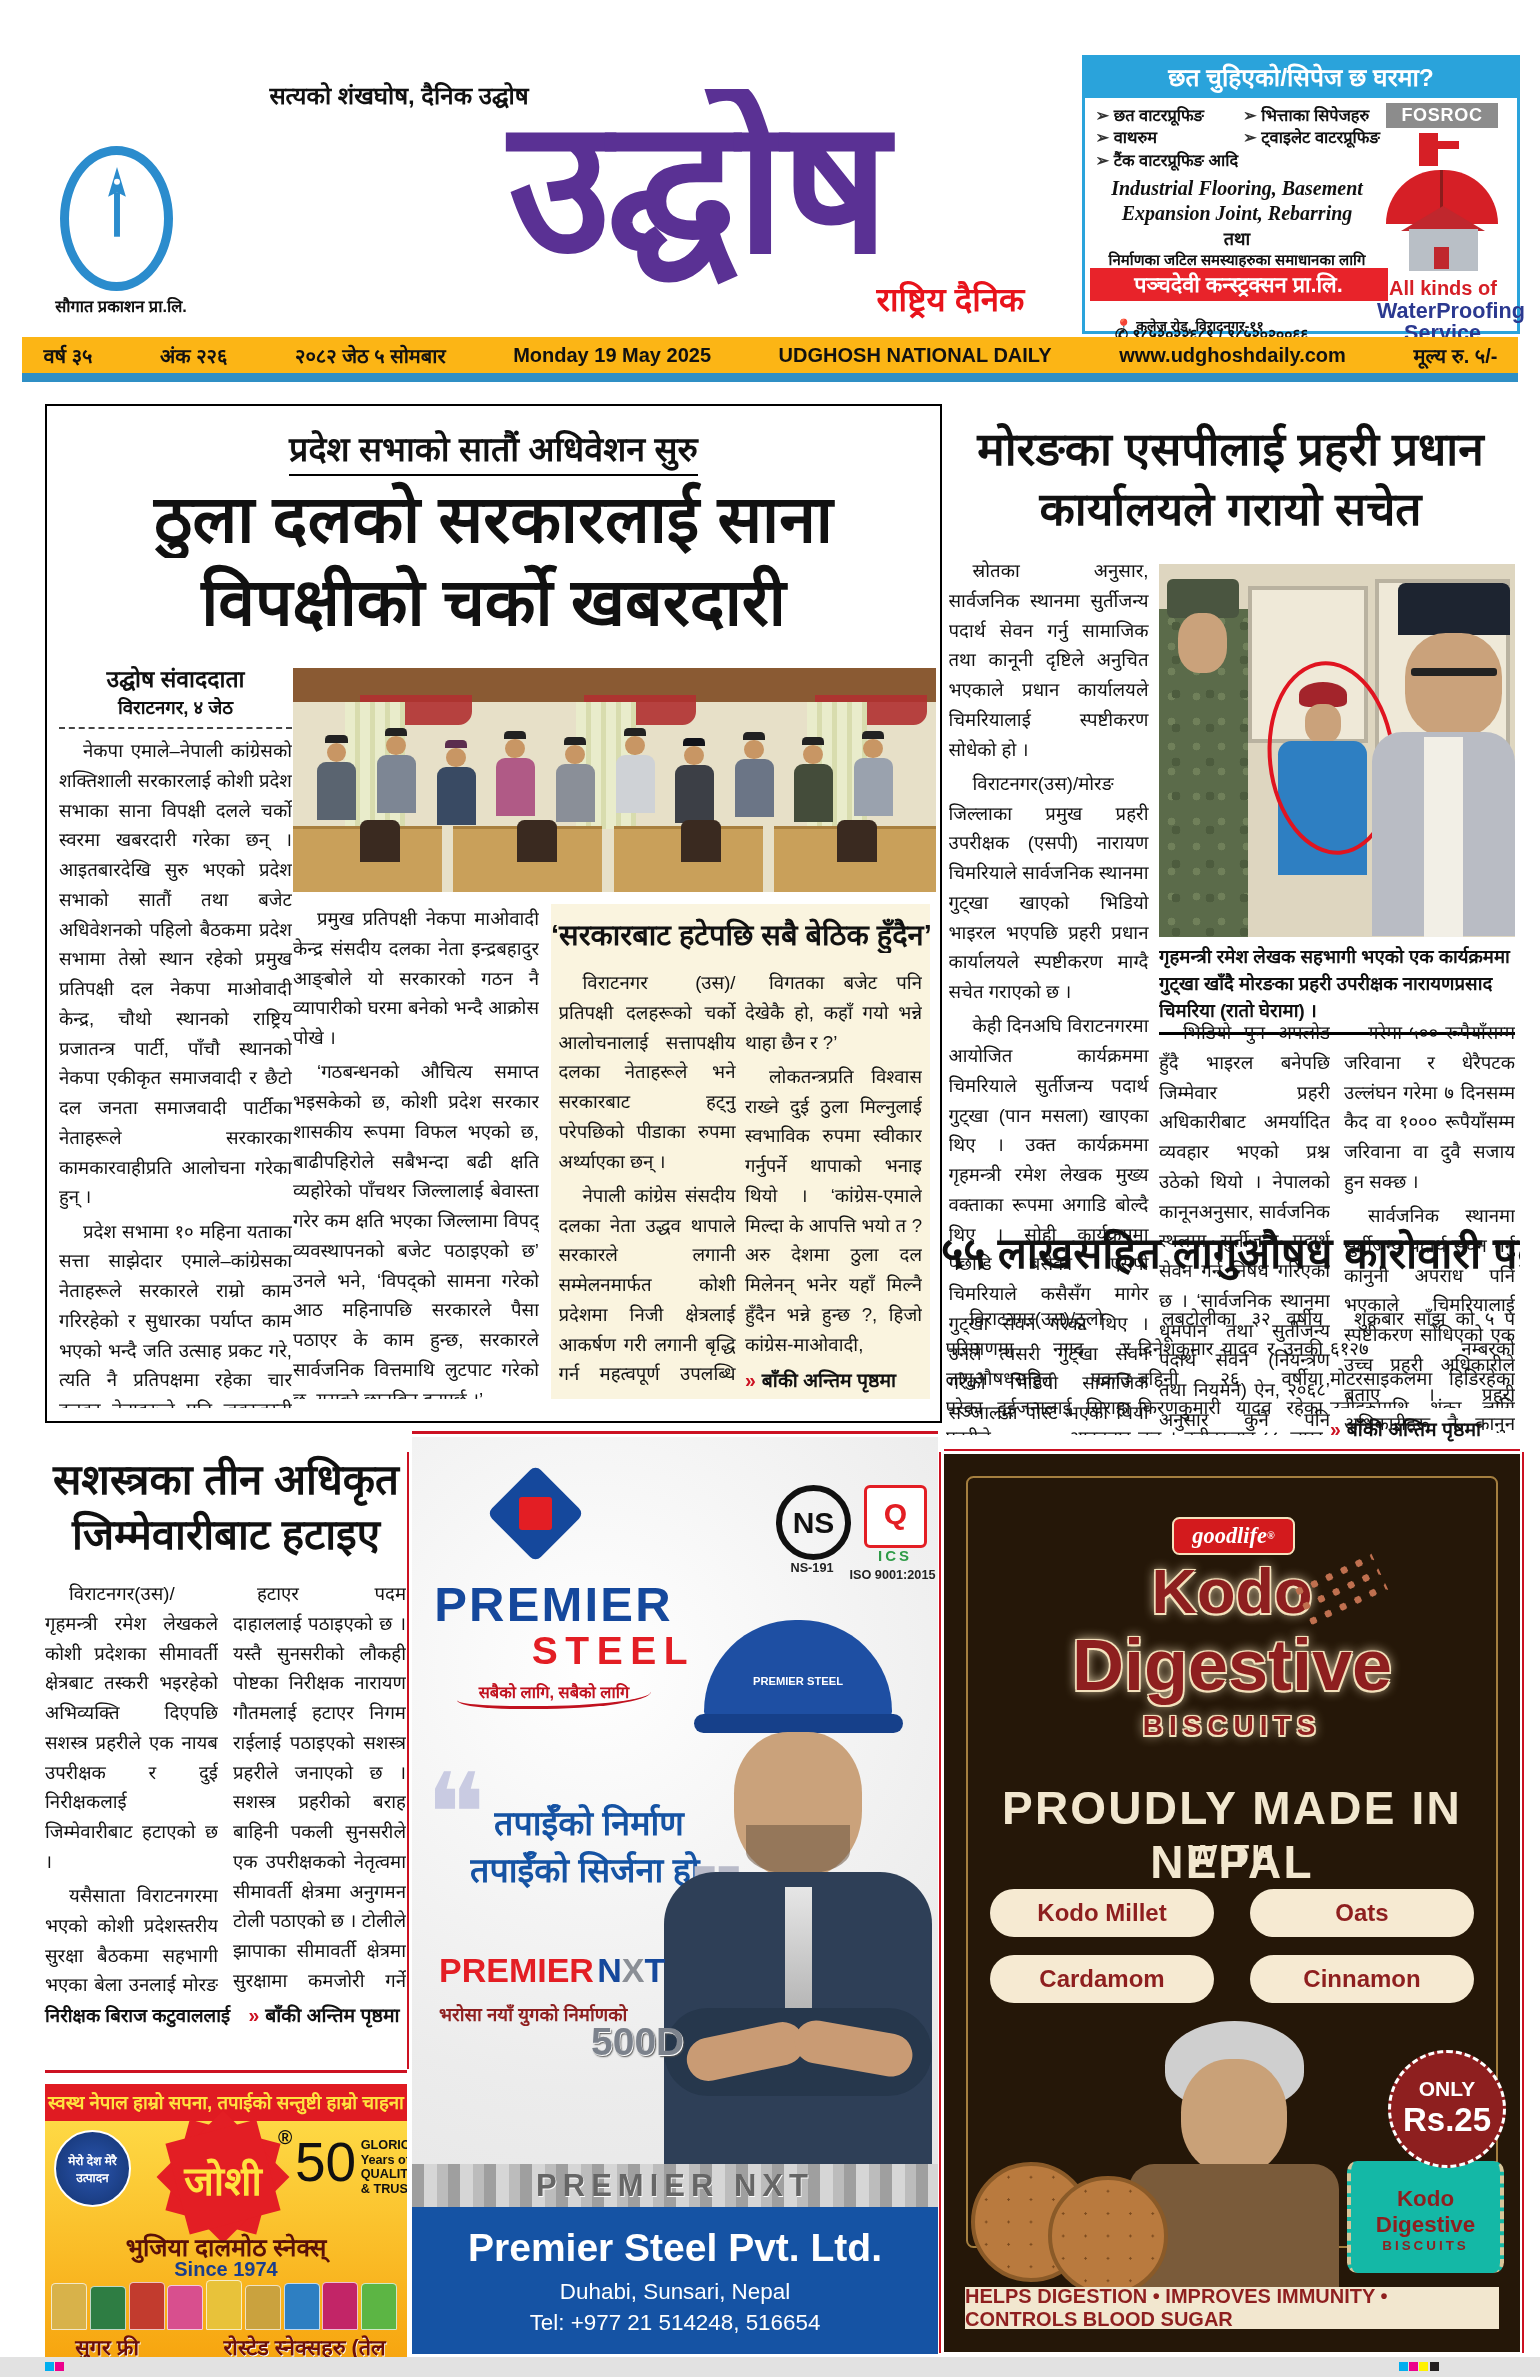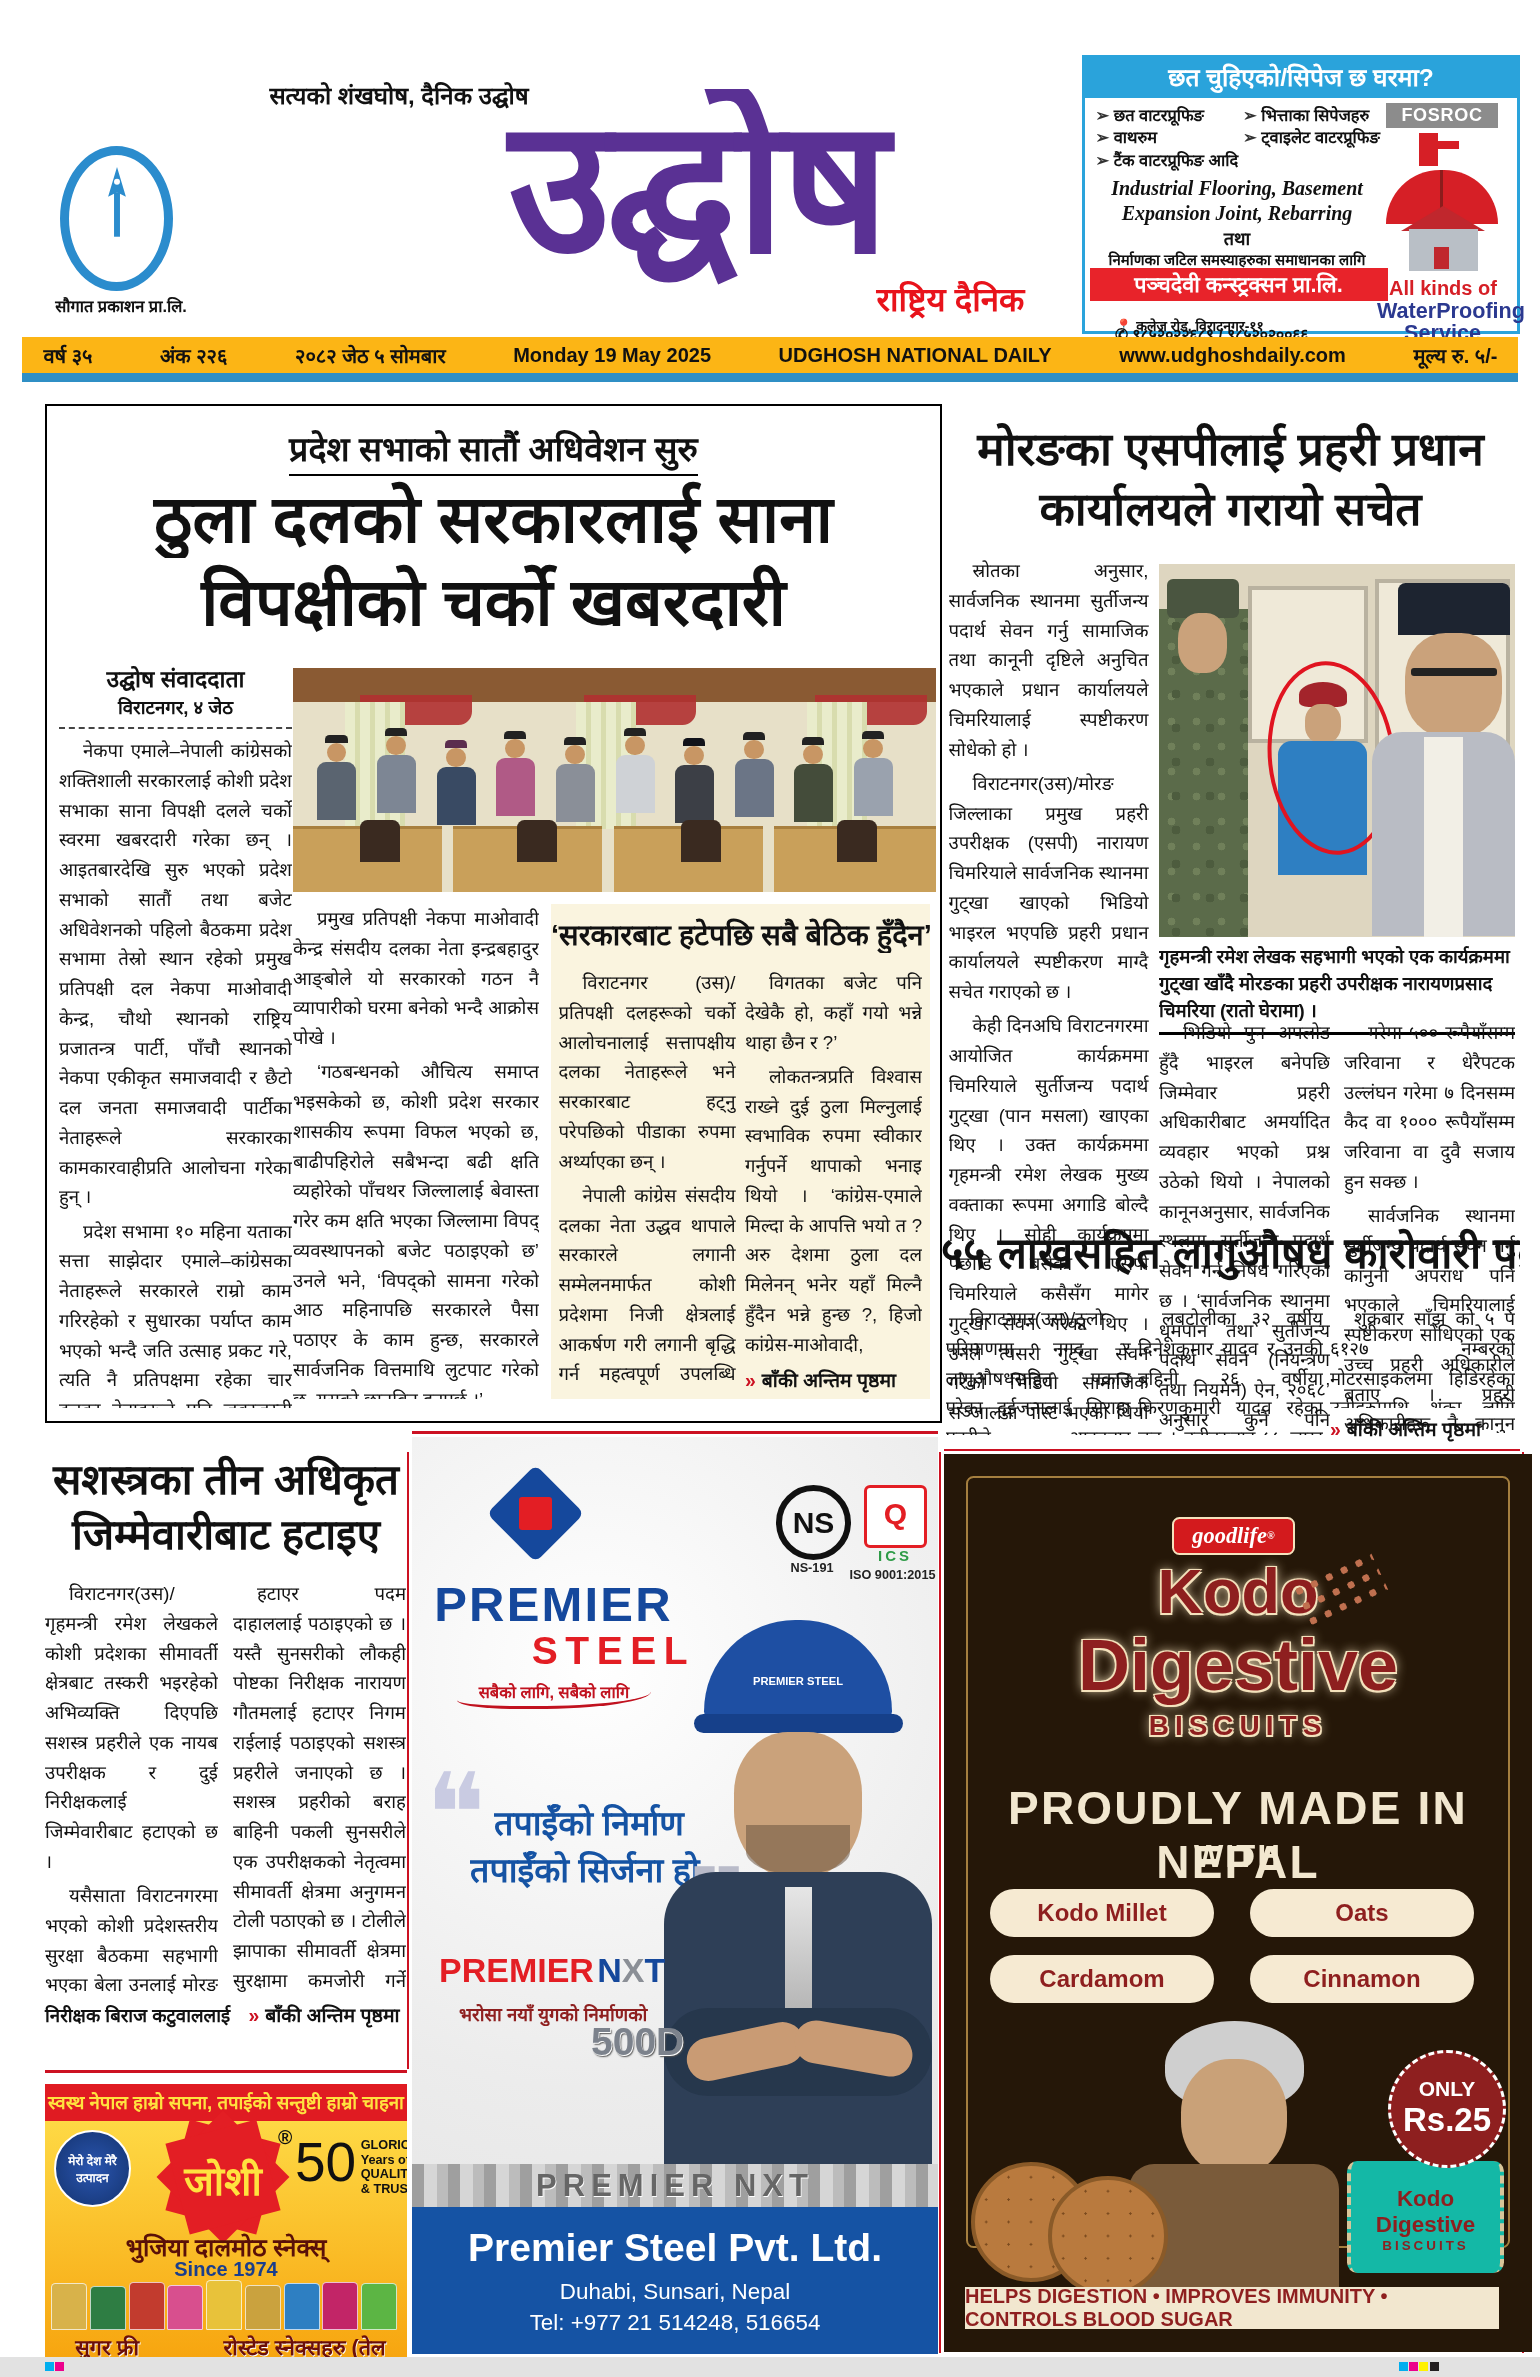--- a/index.html
+++ b/index.html
@@ -99,30 +99,30 @@
   .beard{background:#6a5440;border-radius:0 0 46% 46%;opacity:.55;}
   .shirt{background:#2e3f57;border-radius:52px 52px 0 0;}
   .tie{background:linear-gradient(#e6e6e6,#9d9d9d);}
   .armband{background:#26374c;border-radius:45px;}
   .forearm{background:#c99b74;border-radius:22.4px;}
   .belt{background:#151515;}
   .pants{background:#9aa0a8;}
   .nxt-red{color:#e31e24;font-size:34px;font-weight:bold;}
   .nxt-blue{color:#15489c;font-size:34px;font-weight:bold;}
   .nxt-x{color:#8b8f96;font-size:34px;font-weight:bold;}
-  .nxt-tag{color:#8e1f1f;font-size:18.6px;font-weight:bold;margin-left:20px;}
+  .nxt-tag{color:#8e1f1f;font-size:18.6px;font-weight:bold;}
   .grade{color:#7c828c;font-size:39px;font-weight:bold;text-shadow:0.7px 0.7px 0 #fff,1.5px 1.5px 1.5px #555;}
   .rebar{background:repeating-linear-gradient(90deg,#9f9f9f 0 12px,#d6d6d6 12px 25px,#bcbcbc 25px 36px);display:flex;align-items:center;justify-content:center;}
   .rebar span{color:#666;font-size:31px;font-weight:bold;letter-spacing:6px;text-shadow:0.7px 0.7px 0 #fff;}
   .pr-footer{background:#1553a4;color:#fff;}
   .pr-co{font-size:39px;font-weight:bold;}
   .pr-ad1{font-size:22.4px;font-weight:normal;}
 
   
-  .kodo{background:#251708;overflow:hidden;padding-left:12px;}
+  .kodo{background:#251708;overflow:hidden;}
   .kodo-frame{position:absolute;border:2.2px solid #a57f3f;border-radius:7.5px;}
   .goodlife{background:#d31a1d;color:#fff;font-family:"Liberation Serif",serif;font-style:italic;font-weight:bold;font-size:22.4px;line-height:34px;border-radius:7.5px;border:2.2px solid #f4e2bd;}
   .kodo-t{color:#8e1f1f;font-weight:bold;text-shadow:0 0 12px #f4e2bd,0 0 3px #f4e2bd,1.5px 1.5px 0 #f4e2bd,-1.5px 1.5px 0 #f4e2bd,1.5px -1.5px 0 #f4e2bd,-1.5px -1.5px 0 #f4e2bd;}
   .kodo-made{color:#f2e7cf;font-weight:bold;letter-spacing:2.2px;}
   .pill{position:absolute;width:224px;height:48px;background:#f6ead2;border-radius:25px;color:#8e1f1f;font-size:24px;font-weight:bold;line-height:48px;text-align:center;}
   .hair{background:#cfcfcf;border-radius:50% 50% 42% 42%;}
   .face4{background:#c9a178;border-radius:46%;}
   .cardigan{background:#7a5b3a;border-radius:25px 25px 0 0;}
   .biscuit{position:absolute;width:112px;height:112px;border-radius:50%;background:radial-gradient(#7a4a1e 7%,transparent 8%) 0 0/22.4px 22.4px,#b97a3e;border:4.5px solid #8a5a28;}
   .pack{background:#14b8a6;border-radius:10.4px;border-left:4.5px dashed #d8c69a;border-right:4.5px dashed #d8c69a;}

